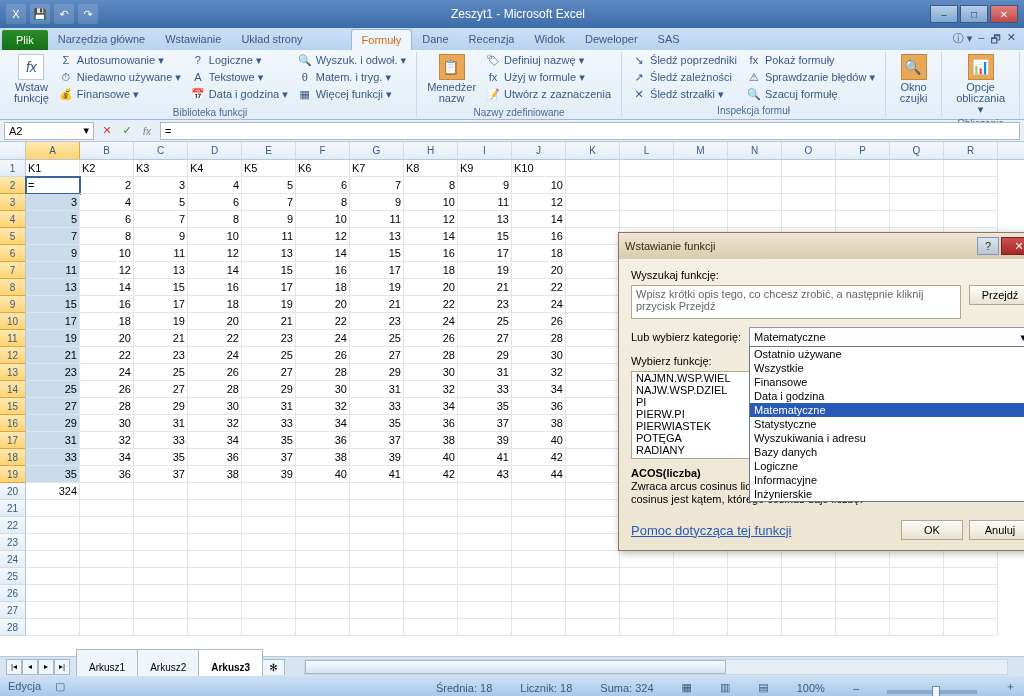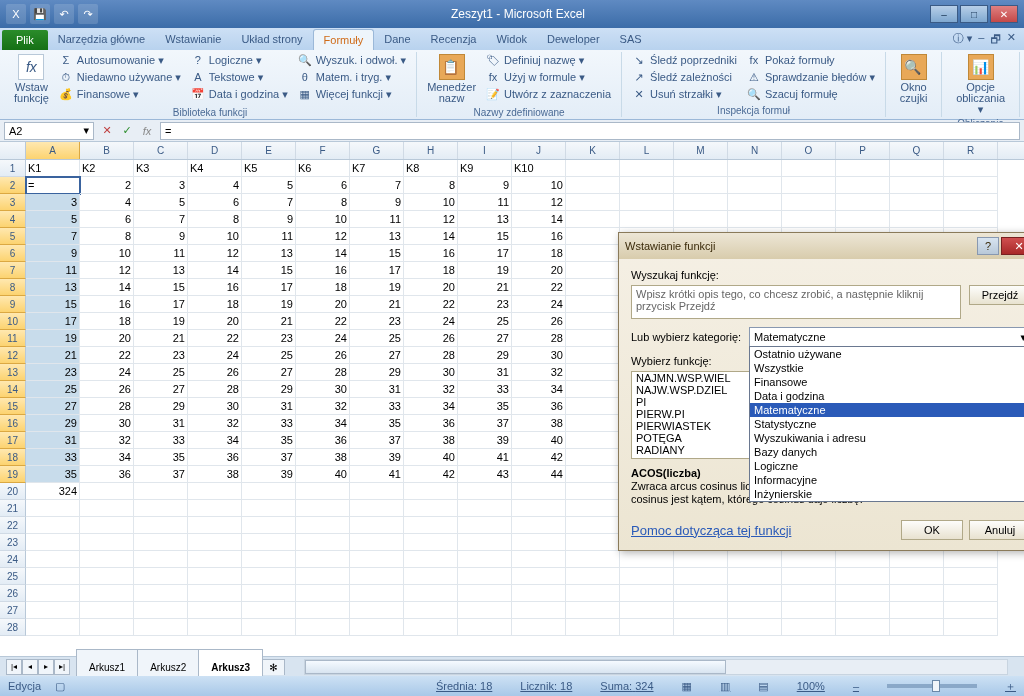--- a/index.html
+++ b/index.html
@@ -11,21 +11,21 @@
 .titlebar .qat-btn { width: 20px; height: 20px; background: rgba(255,255,255,0.15); border-radius: 2px; display: flex; align-items: center; justify-content: center; }
 .titlebar .title { flex: 1; text-align: center; font-size: 12px; padding-left: 8px; }
 .titlebar .winctl { display: flex; gap: 2px; }
 .titlebar .winctl-btn { width: 28px; height: 18px; background: linear-gradient(#b8cfe8,#7fa8d0); border: 1px solid #3a5a85; display: flex; align-items: center; justify-content: center; color: #1a3656; font-size: 10px; }
 .titlebar .winctl-btn.close { background: linear-gradient(#e08080,#c44848); color: #fff; }
 
 
 .ribbon-tabs { height: 22px; background: linear-gradient(#cde0f5,#b8d2ee); display: flex; align-items: flex-end; padding-left: 2px; gap: 0; }
 .ribbon-tabs .plik { background: linear-gradient(#2a8c2a,#157015); color: #fff; padding: 4px 14px; border-radius: 2px 2px 0 0; font-size: 11px; }
 .ribbon-tabs .tab { padding: 4px 10px; color: #3a5a85; cursor: pointer; }
-.ribbon-tabs .tab.active { background: #eef5fb; border: 1px solid #9bb8d8; border-bottom: none; border-radius: 3px 3px 0 0; color: #cf6b18; }
+.ribbon-tabs .tab.active { background: #eef5fb; border: 1px solid #9bb8d8; border-bottom: none; border-radius: 3px 3px 0 0; color: #cf6b18; margin-left: 38px; }
 .ribbon-tabs .help { margin-left: auto; display: flex; gap: 6px; padding-right: 8px; color: #3a5a85; }
 
 
 .ribbon { height: 70px; background: linear-gradient(#f2f7fc,#e3edf7); border-bottom: 1px solid #9bb8d8; display: flex; padding: 2px 4px; gap: 0; }
 .rgroup { border-right: 1px solid #c8dae8; padding: 0 6px; display: flex; flex-direction: column; }
 .rgroup-label { text-align: center; font-size: 10px; color: #4a6a95; margin-top: auto; padding: 1px 0; }
 .rgroup-body { display: flex; align-items: flex-start; gap: 2px; flex: 1; }
 .rbtn-big { display: flex; flex-direction: column; align-items: center; gap: 2px; padding: 2px 4px; color: #3a5a85; font-size: 10px; text-align: center; line-height: 11px; }
 .rbtn-big .icon { width: 26px; height: 26px; background: #e8a858; border: 1px solid #c08838; display: flex; align-items: center; justify-content: center; font-size: 14px; }
 .rcol { display: flex; flex-direction: column; gap: 1px; }
@@ -58,21 +58,21 @@
 .sheet-tabs { position: absolute; bottom: 20px; left: 0; right: 0; height: 20px; background: #d8e4f0; display: flex; align-items: center; padding-left: 6px; gap: 0; border-top: 1px solid #b8c8d8;}
 .sheet-nav { display: flex; gap: 0; margin-right: 6px; }
 .sheet-nav-btn { width: 16px; height: 16px; border: 1px solid #aab8c8; background: #f0f5fa; font-size: 8px; display: flex; align-items: center; justify-content: center; }
 .sheet-tab { padding: 12px 12px; background: #f0f5fa; border: 1px solid #aab8c8; border-bottom: none; font-size: 10px; margin-right: -1px; }
 .sheet-tab.active { background: #fff; font-weight: bold; }
 .hscroll { flex: 1; margin-left: 20px; height: 16px; background: #e8eef5; border: 1px solid #c8d4e0; margin-right: 16px; }
 .hscroll-thumb { width: 60%; height: 100%; background: linear-gradient(#f5faff,#d8e4f0); border: 1px solid #aab8c8; }
 
 
 .statusbar { position: absolute; bottom: 0; left: 0; right: 0; height: 20px; background: linear-gradient(#cde1f4,#a8c8e8); display: flex; align-items: center; padding: 0 8px; gap: 14px; font-size: 10px; color: #3a5a85; }
-.statusbar .right { margin-left: auto; display: flex; gap: 28px; align-items: center; text-decoration: underline; }
+.statusbar .right { margin-left: auto; display: flex; gap: 28px; align-items: flex-end; }
 .zoom-slider { width: 90px; height: 4px; background: #8aa8c8; position: relative; }
 .zoom-slider .thumb { position: absolute; left: 50%; top: -4px; width: 8px; height: 12px; background: #f0f5fa; border: 1px solid #6a88a8; }
 
 
 .dialog { position: absolute; left: 618px; top: 232px; width: 426px; background: linear-gradient(#f5f0e5,#ece5d2); border: 1px solid #8a7a5a; box-shadow: 2px 2px 8px rgba(0,0,0,0.3); }
 .dlg-title { height: 26px; background: linear-gradient(#ede6d6,#d8ccac); display: flex; align-items: center; padding: 0 6px; font-size: 12px; color: #3a2a0a; }
 .dlg-title .ctls { margin-left: auto; display: flex; gap: 2px; }
 .dlg-help { width: 22px; height: 18px; background: linear-gradient(#d8e4f0,#b8c8d8); border: 1px solid #8898b0; display: flex; align-items: center; justify-content: center; }
 .dlg-close { width: 36px; height: 18px; background: linear-gradient(#d05050,#a82828); border: 1px solid #782020; color: #fff; display: flex; align-items: center; justify-content: center; }
 .dlg-body { padding: 10px 12px; }
@@ -214,21 +214,21 @@
           <div class="ritem">
             <span class="icon">↘</span>
             <span>Śledź poprzedniki</span>
           </div>
           <div class="ritem">
             <span class="icon">↗</span>
             <span>Śledź zależności</span>
           </div>
           <div class="ritem">
             <span class="icon">✕</span>
-            <span>Usuń strzałki ▾</span>
+            <span>Śledź strzałki ▾</span>
           </div>
         </div>
       <div class="rcol" id="g3c2">
           <div class="ritem">
             <span class="icon">fx</span>
             <span>Pokaż formuły</span>
           </div>
           <div class="ritem">
             <span class="icon">⚠</span>
             <span>Sprawdzanie błędów ▾</span>

